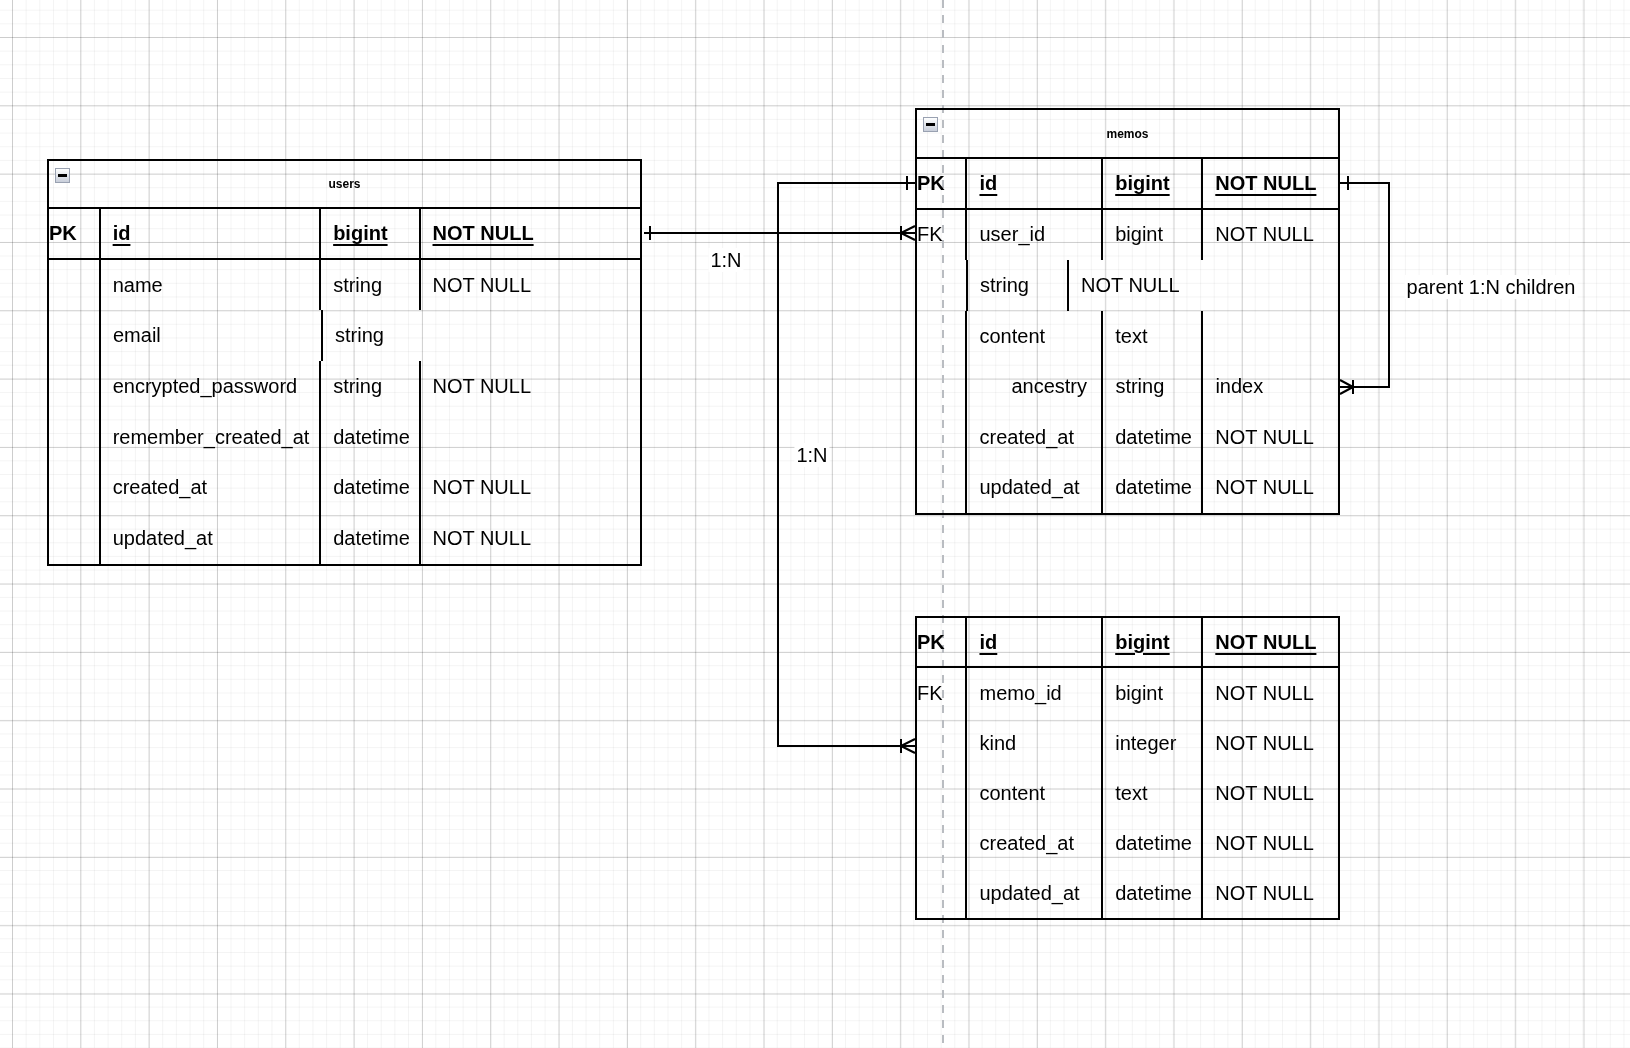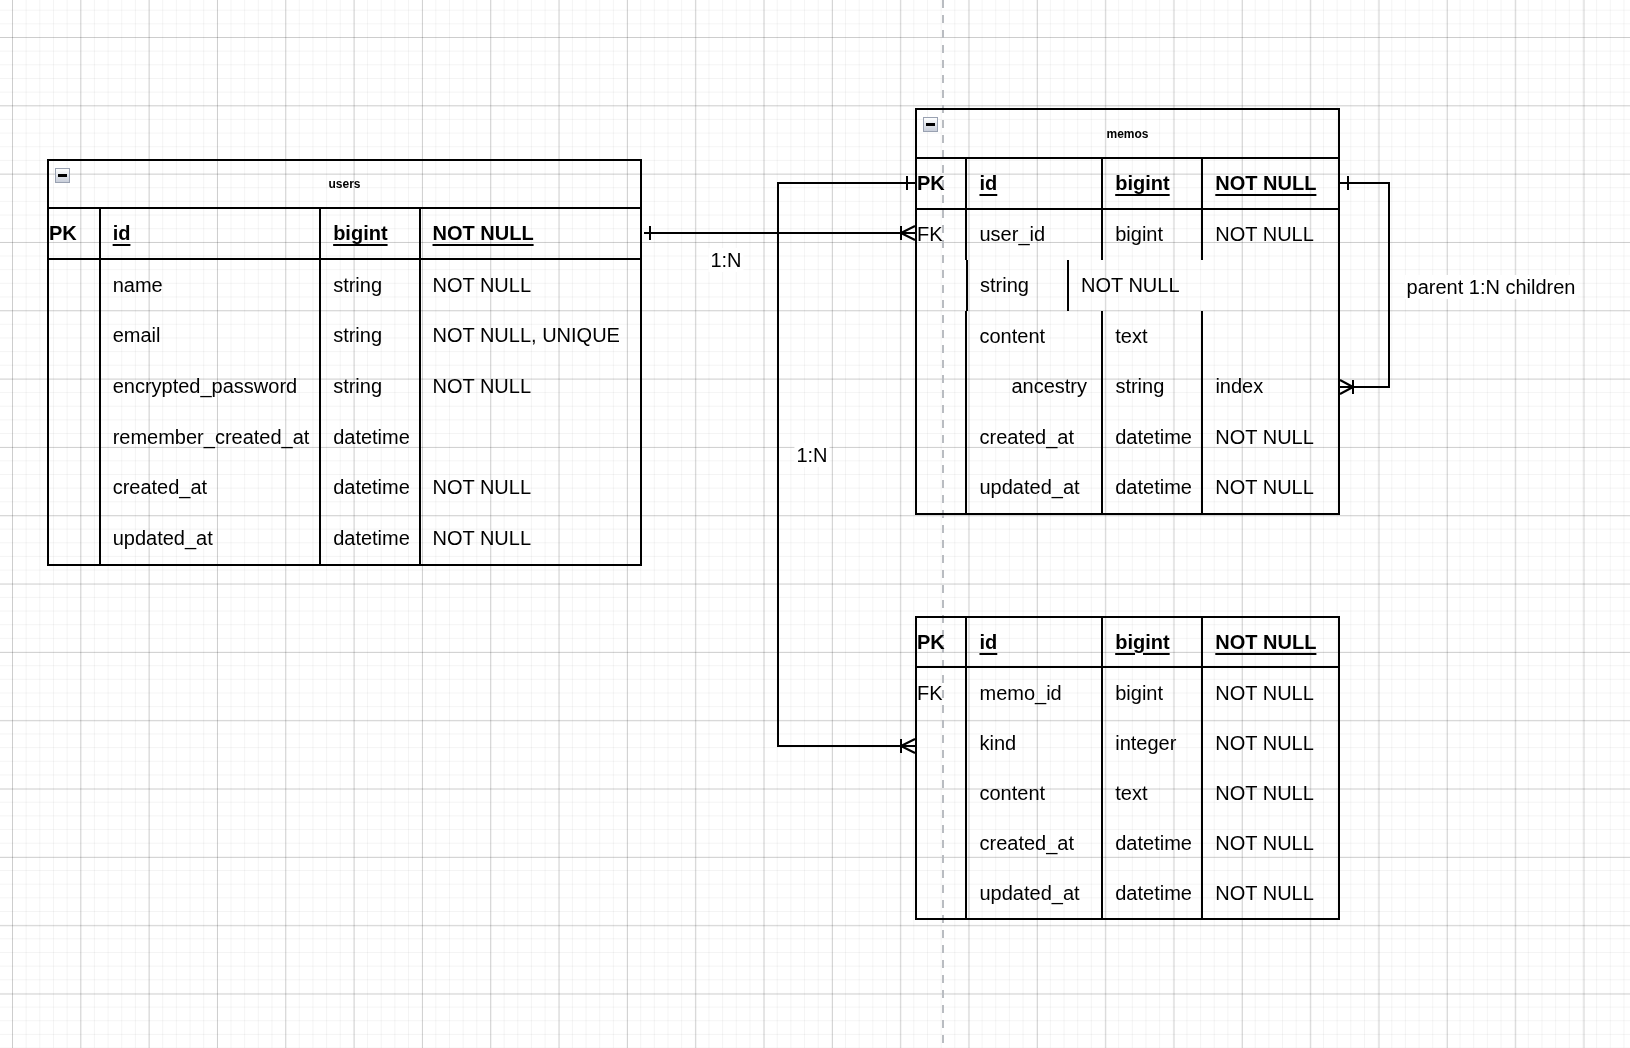--- a/index.html
+++ b/index.html
@@ -134,23 +134,20 @@
         <div class="t-row" style="height: 50.7px;">
           <span class="cell key" style="width: 50px;">
             <span></span>
           </span>
           <span class="cell name" style="width: 222px;">
             <span>email</span>
           </span>
           <span class="cell type" style="width: 100px;">
             <span>string</span>
           </span>
-          <span class="cell attr" style="width: 223px;">
-            <span>NOT NULL, UNIQUE</span>
-          </span>
         </div>
         <div class="t-row" style="height: 50.7px;">
           <span class="cell key" style="width: 50px;">
             <span></span>
           </span>
           <span class="cell name" style="width: 222px;">
             <span>encrypted_password</span>
           </span>
           <span class="cell type" style="width: 100px;">
             <span>string</span>

